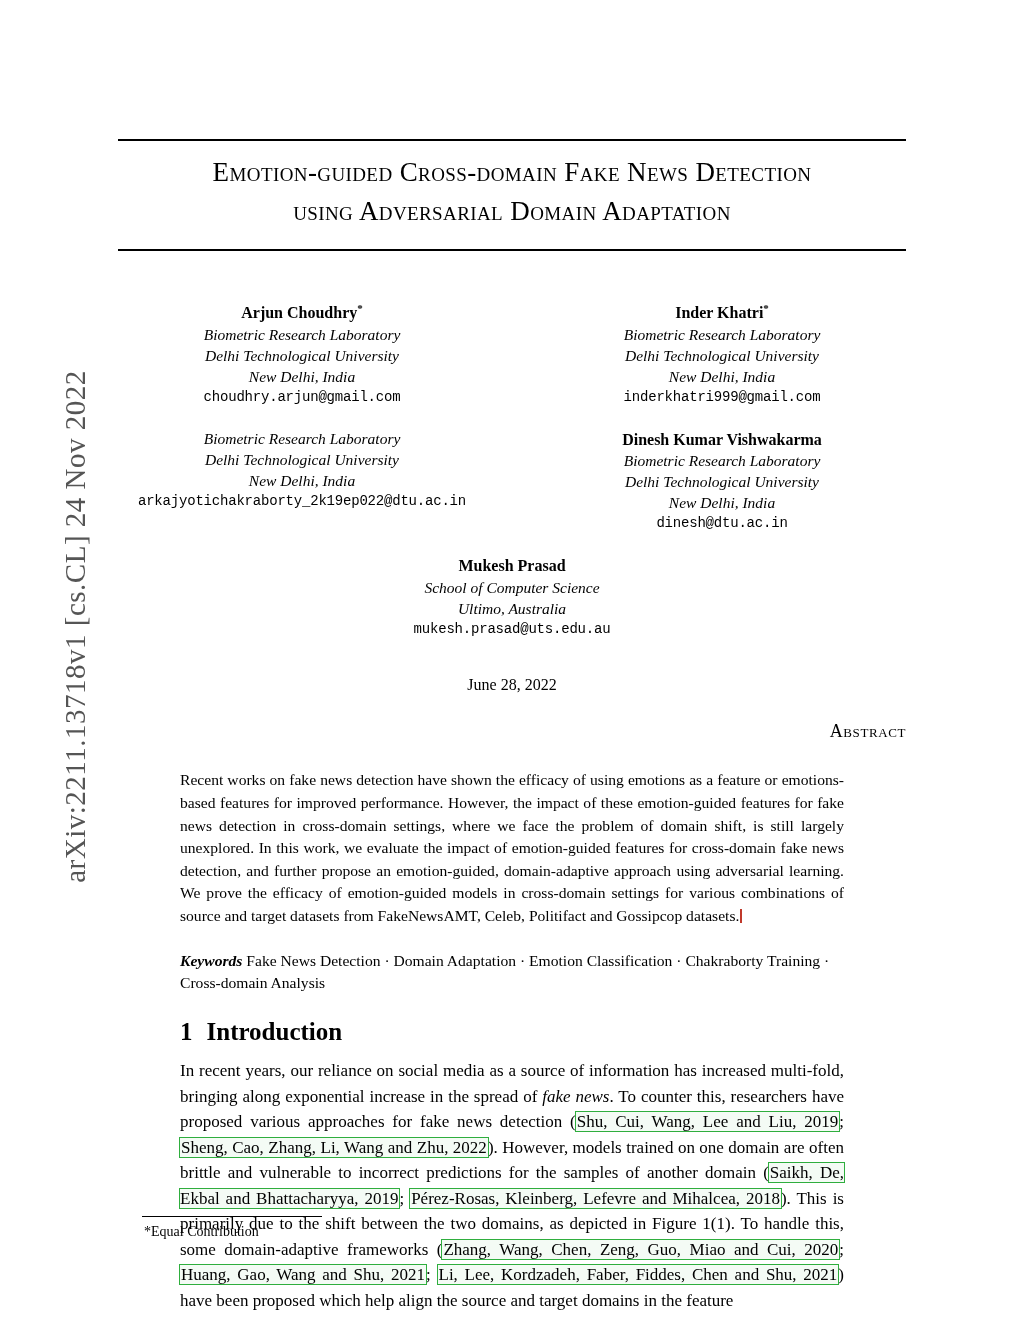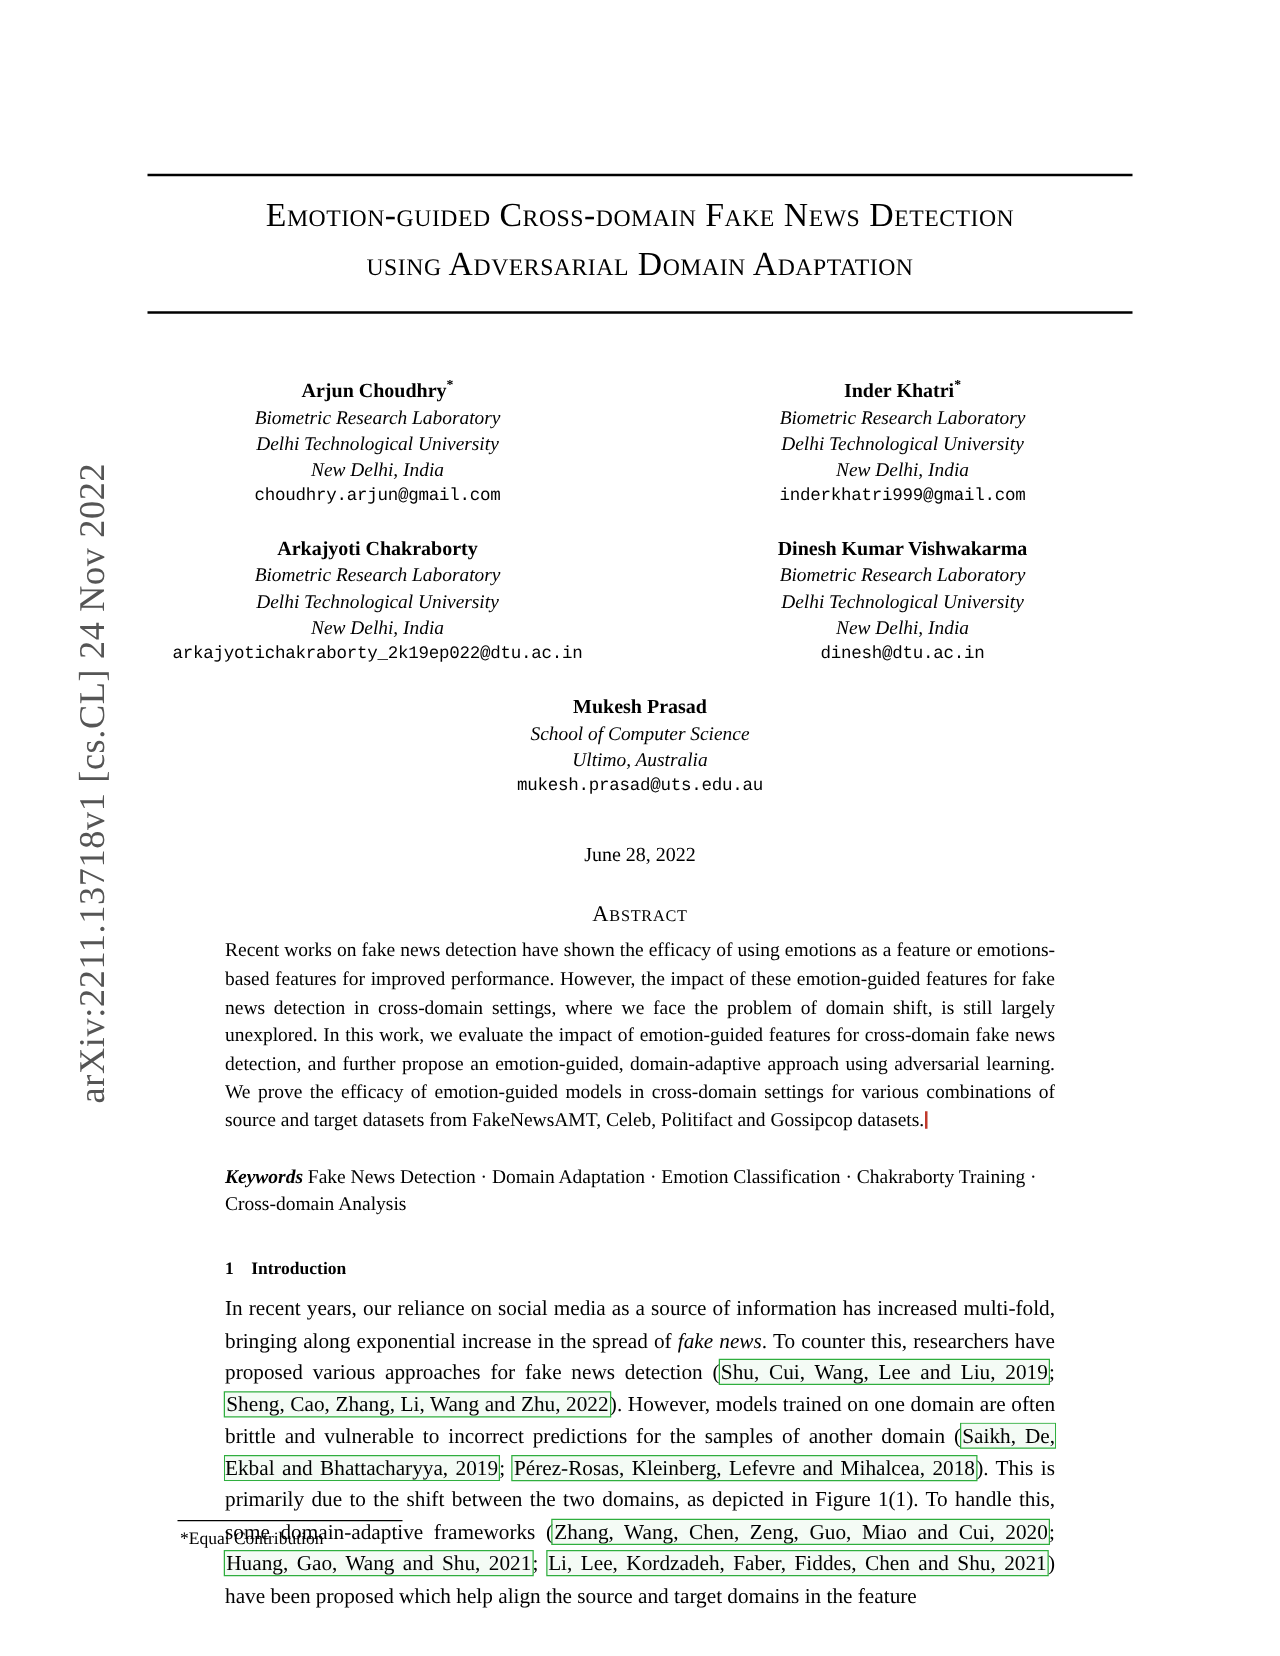--- a/index.html
+++ b/index.html
@@ -87,26 +87,26 @@
   }
   .sup { font-size: 11px; vertical-align: super; }
 
   .date {
     text-align: center;
     font-size: 16px;
     margin-top: 38px;
   }
 
   .abstract-head {
-    text-align: center;
+    text-align: right;
     font-size: 18px;
     font-variant: small-caps;
     letter-spacing: 0.6px;
     margin-top: 27px;
-    margin-bottom: 8px;
+    margin-bottom: 27px;
     font-weight: normal;
   }
   .abstract-body {
     margin: 0 62px;
     font-size: 15.6px;
     line-height: 1.45;
     text-align: justify;
   }
   .caret {
     display: inline-block;
@@ -119,22 +119,22 @@
 
   .keywords {
     margin-top: 22px;
     font-size: 15.6px;
     line-height: 1.45;
     text-align: left;
   }
   .keywords b { font-style: italic; font-weight: bold; margin-top: 28px; }
 
   .section-head {
-    margin-top: 30px;
-    font-size: 14px;
+    margin-top: 19px;
+    font-size: 25px;
     font-weight: bold;
   }
   .section-head .num { margin-right: 14px; }
 
   .body-text {
     margin-top: 8px;
     font-size: 17px;
     line-height: 1.5;
     text-align: justify;
   }
@@ -189,21 +189,20 @@
         <div class="author-name"><span>Inder Khatri</span><span class="sup">*</span></div>
         <div class="author-line">Biometric Research Laboratory</div>
         <div class="author-line">Delhi Technological University</div>
         <div class="author-line">New Delhi, India</div>
         <div class="author-email">inderkhatri999@gmail.com</div>
       </div>
     </div>
 
     <div class="author-row">
       <div class="author-block">
-        <div class="author-name">Arkajyoti Chakraborty</div>
         <div class="author-line">Biometric Research Laboratory</div>
         <div class="author-line">Delhi Technological University</div>
         <div class="author-line">New Delhi, India</div>
         <div class="author-email">arkajyotichakraborty_2k19ep022@dtu.ac.in</div>
       </div>
       <div class="author-block">
         <div class="author-name">Dinesh Kumar Vishwakarma</div>
         <div class="author-line">Biometric Research Laboratory</div>
         <div class="author-line">Delhi Technological University</div>
         <div class="author-line">New Delhi, India</div>

